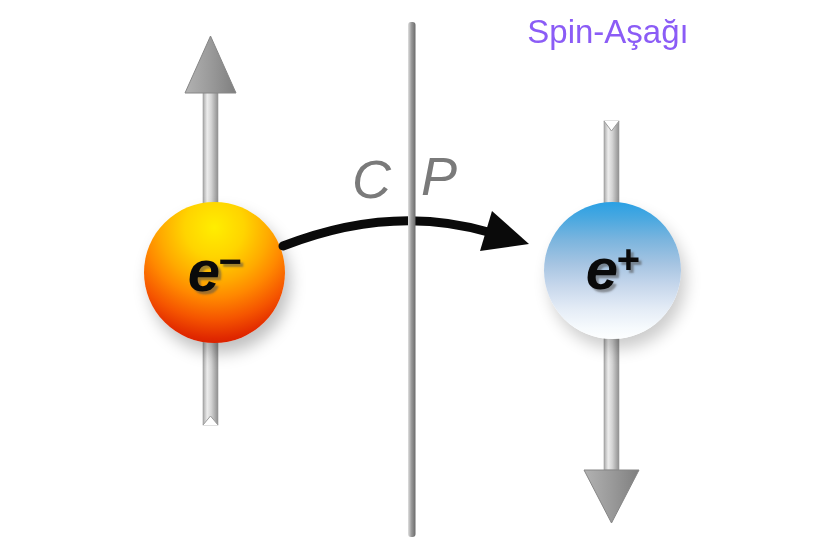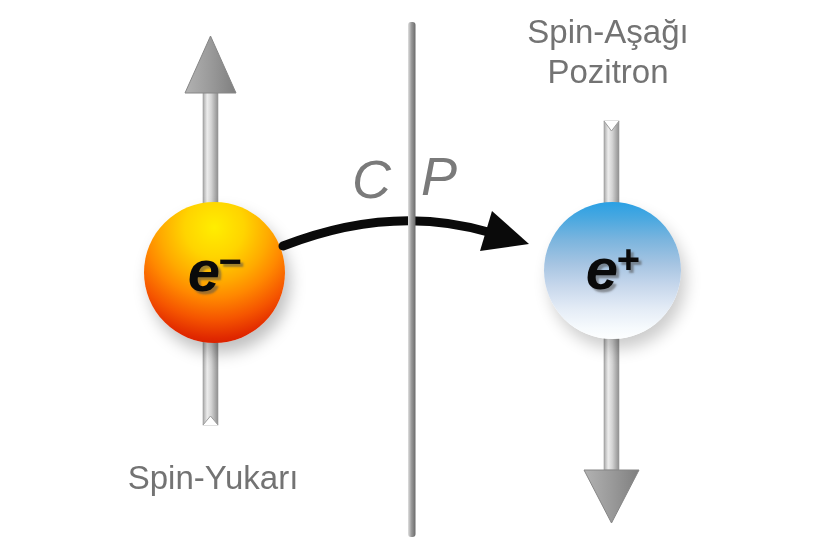--- a/index.html
+++ b/index.html
@@ -70,21 +70,21 @@
   }
   .op-c { left: 352px; top: 152px; }
   .op-p { left: 421px; top: 149px; }
   
   .caption {
     position: absolute;
     width: 350px;
     text-align: center;
     font-size: 33px;
     line-height: 40px;
-    color: #737373;
+    color: #8b5cf6;
   }
   .caption-left  { left: 38px;  top: 458px; }
   .caption-right { left: 433px; top: 12px;  }
 </style>
 </head>
 <body>
 
 <div class="canvas">
 
   <svg class="layer" viewBox="0 0 825 556">
@@ -140,21 +140,19 @@
         <stop offset="1" stop-color="#6a6a6a"></stop>
       </linearGradient>
     </defs>
     <rect x="408" y="22" width="7.5" height="515" rx="3" fill="url(#mirrorGrad)"></rect>
   </svg>
 
   <div class="op op-c">C</div>
   <div class="op op-p">P</div>
 
   <div class="caption caption-left">
-    <div>Spin-Yukarı</div>
   </div>
 
   <div class="caption caption-right">
     <div>Spin-Aşağı</div>
-    <div>Pozitron</div>
   </div>
 
 </div>
 
 </body></html>

